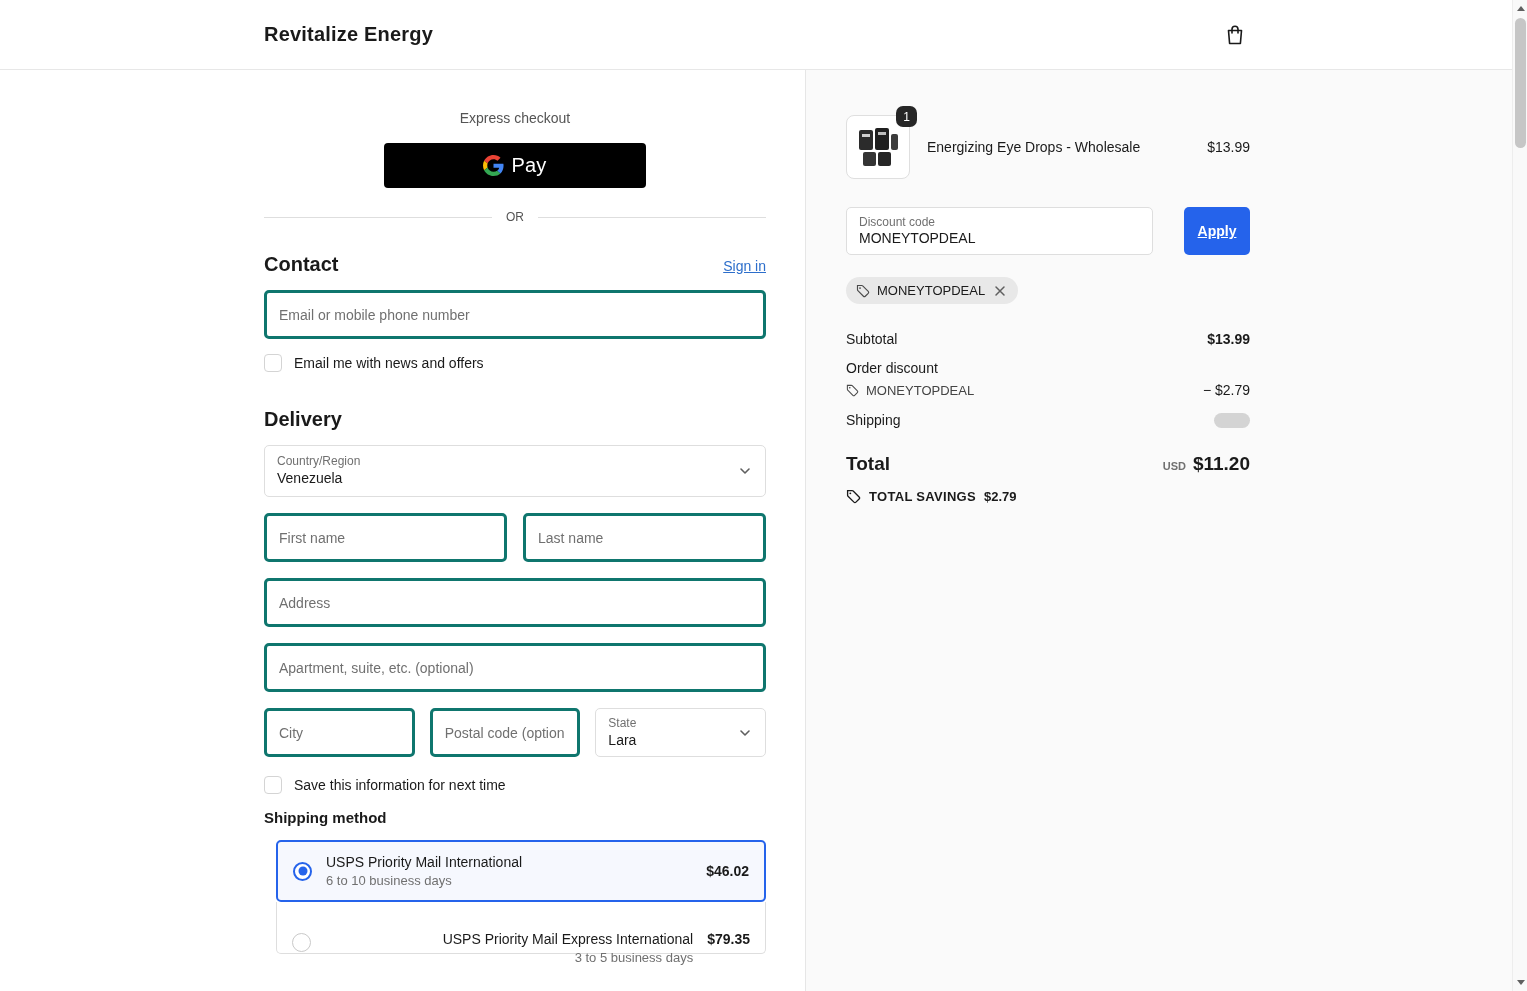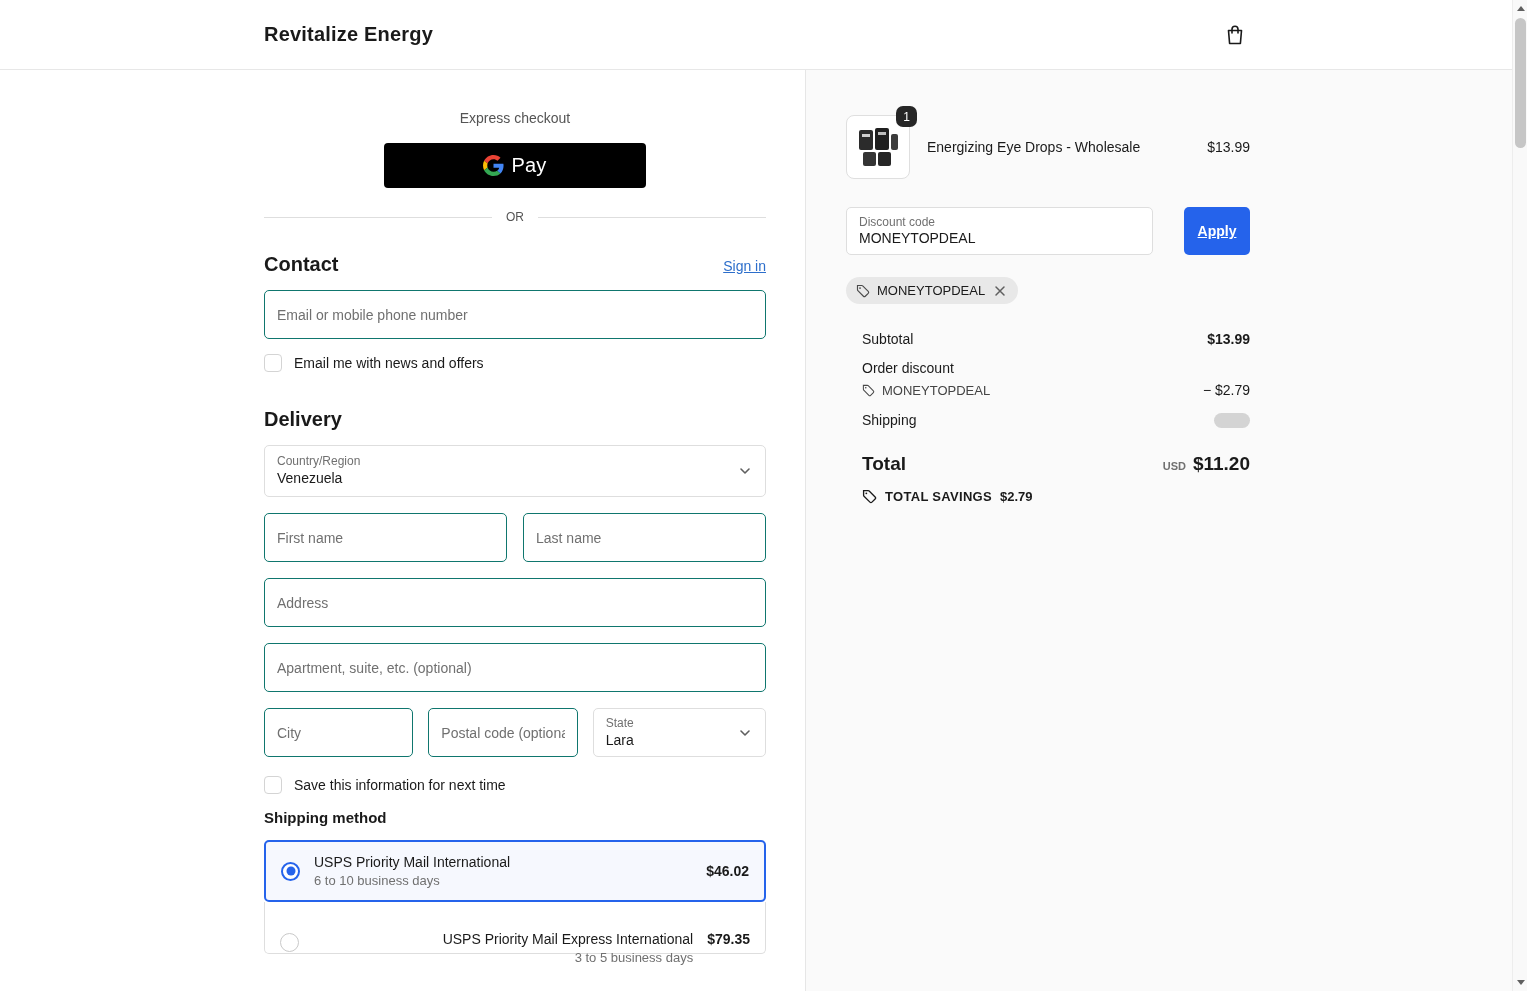--- a/index.html
+++ b/index.html
@@ -37,21 +37,21 @@
   .or-divider { margin-top:22px; display:flex; align-items:center; gap:14px; }
   .or-divider .line { flex:1; height:1px; background:#dedede; }
   .or-divider .or-text { font-size:12px; color:#545454; }
   
   .section-head { margin-top:29px; display:flex; align-items:baseline; justify-content:space-between; }
   h2.sec-title { font-size:20px; font-weight:700; color:#1a1a1a; }
   .signin-link { font-size:14px; color:#2c6ecb; text-decoration:underline; cursor:pointer; }
   
   .text-field {
     width:100%; height:49px;
-    border:1px solid #0f766e; border-radius:5px; background:#fff;
+    border:3px solid #0f766e; border-radius:5px; background:#fff;
     padding:0 12px; font-size:14px; color:#1a1a1a;
     font-family:"Liberation Sans", sans-serif;
   }
   .text-field::placeholder { color:#707070; }
   .mt14 { margin-top:14px; } .mt16 { margin-top:16px; }
   .select-field {
     position:relative; width:100%; height:52px;
     border:1px solid #dedede; border-radius:5px; background:#fff;
     padding:8px 36px 0 12px; cursor:pointer;
   }
@@ -59,21 +59,21 @@
   .float-label { display:block; font-size:12px; color:#707070; }
   .select-value { display:block; font-size:14px; color:#1a1a1a; margin-top:2px; }
   .chevron { position:absolute; right:10px; top:50%; transform:translateY(-50%); width:20px; height:20px; }
   .field-row { display:flex; gap:16px; }
   .field-row > * { flex:1; min-width:0; }
   .checkbox-row { margin-top:15px; display:flex; align-items:center; gap:12px; cursor:pointer; }
   .checkbox-box { width:18px; height:18px; border:1px solid #d4d4d4; border-radius:4px; background:#fff; flex:0 0 auto; }
   .checkbox-label { font-size:14px; color:#1a1a1a; }
   
   .shipping-title { margin-top:15px; font-size:15px; font-weight:700; }
-  .options { margin-top:14px; }
+  .options { margin-top:14px;margin-left:12px; }
   .option {
     display:flex; align-items:center; gap:14px;
     padding:0 15px; height:62px; cursor:pointer; background:#fff;
   }
   .option.selected { border:2px solid #2563eb; border-radius:5px; background:#f6f8fe; }
   .option.unselected { border:1px solid #dedede; border-top:none; border-radius:0 0 5px 5px; height:52px; align-items:flex-start; padding-top:29px;text-align:right; }
   .radio { width:19px; height:19px; border-radius:50%; flex:0 0 auto; position:relative; background:#fff; }
   .radio.on { border:2px solid #2563eb; }
   .radio.on::after { content:""; position:absolute; left:50%; top:50%; transform:translate(-50%,-50%); width:9px; height:9px; border-radius:50%; background:#2563eb; }
   .radio.off { border:1px solid #c9c9c9; }
@@ -93,21 +93,21 @@
   .product-name { flex:1; font-size:14px; color:#1a1a1a; }
   .product-price { font-size:14px; color:#1a1a1a; }
   .discount-row { margin-top:28px; display:flex; gap:31px; }
   .discount-field { flex:1; position:relative; height:48px; border:1px solid #dedede; border-radius:5px; background:#fff; padding:7px 12px 0; }
   .discount-field input { border:none; outline:none; width:100%; font-size:14px; color:#1a1a1a; background:transparent; margin-top:1px; font-family:"Liberation Sans", sans-serif; }
   .apply-btn { width:66px; height:48px; background:#2563eb; color:#fff; border:none; border-radius:5px; font-size:14px; font-weight:700; cursor:pointer; font-family:"Liberation Sans", sans-serif;text-decoration:underline; }
   .chip-row { margin-top:22px; }
   .chip { display:inline-flex; align-items:center; gap:7px; height:27px; padding:0 10px; background:#e8e8e8; border-radius:14px; font-size:13px; color:#1a1a1a; }
   .chip .close-x { background:none; border:none; cursor:pointer; width:16px; height:16px; display:flex; align-items:center; justify-content:center; padding:0; }
   
-  .totals { margin-top:27px; font-size:14px;margin-left:16px; }
+  .totals { margin-top:27px; font-size:14px; }
   .t-row { display:flex; justify-content:space-between; align-items:center; }
   .t-label { color:#1a1a1a; }
   .t-value { color:#1a1a1a; font-weight:700; }
   .disc-block { margin-top:13px; }
   .disc-sub { display:flex; justify-content:space-between; align-items:center; margin-top:6px; }
   .disc-code { display:flex; align-items:center; gap:7px; font-size:13px; color:#444; }
   .ship-row { margin-top:14px; }
   .ship-pill { width:36px; height:15px; background:#d4d4d4; border-radius:8px; }
   .total-row { margin-top:25px; }
   .total-label { font-size:19px; font-weight:700; }

